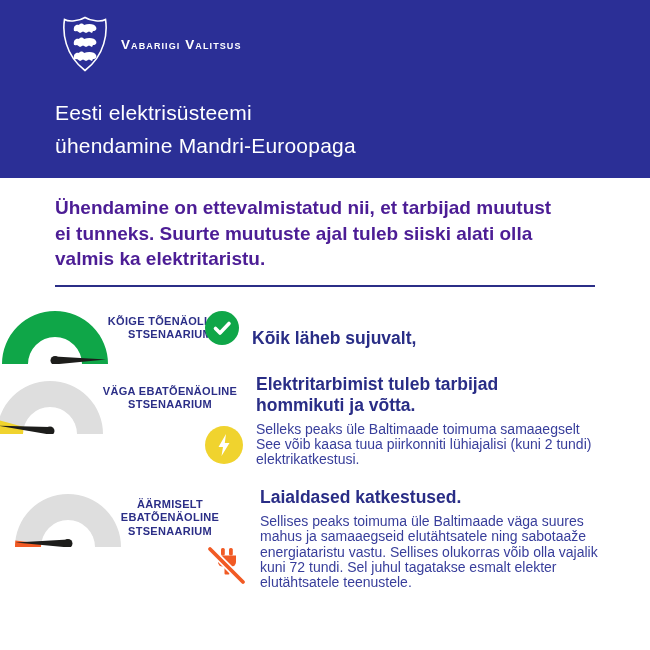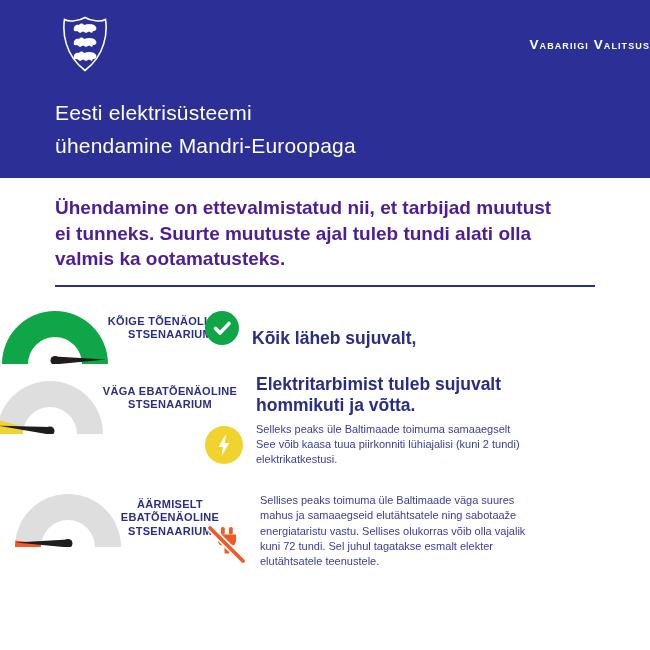--- a/index.html
+++ b/index.html
@@ -2,21 +2,21 @@
 <html><head>
 <meta charset="utf-8">
 <style>
   html,body{margin:0;padding:0;}
   .page{
     width:650px;height:650px;background:#ffffff;overflow:hidden;
     font-family:"Liberation Sans", sans-serif;position:relative;
   }
   
   .hdr{background:#2B2F96;height:178px;box-sizing:border-box;padding:16px 0 0 55px;}
-  .brand{display:flex;align-items:center;gap:13px;padding-left:7px;justify-content:space-between;}
+  .brand{display:flex;align-items:center;gap:13px;padding-left:7px;}
   .brand-text{
     color:#fff;font-variant:small-caps;font-weight:600;font-size:13.5px;
     letter-spacing:1.1px;
   }
   .title{margin:24px 0 0 0;color:#fff;font-weight:500;font-size:21px;line-height:33px;letter-spacing:.2px;}
   .title span{display:block;}
   
   .content{padding:0 55px;}
   .intro{margin-top:17px;color:#4c1d95;font-weight:700;font-size:19px;line-height:25.5px;}
   .intro span{display:block;white-space:nowrap;}
@@ -32,21 +32,21 @@
   .gauge-label{
     margin-top:4px;text-align:center;color:#2B2E87;font-weight:700;
     font-size:11px;line-height:13.5px;letter-spacing:.3px;
   }
   .gauge-label span{display:block;white-space:nowrap;}
   .desc-col{flex:1;display:flex;gap:13px;align-items:flex-end;}
   .icon-wrap{flex:0 0 auto;}
   .texts{padding-top:1px;}
   .heading{color:#292D86;font-weight:700;font-size:17.5px;line-height:21px;}
   .heading span{display:block;white-space:nowrap;}
-  .body{margin-top:6px;color:#383E9B;font-size:11px;line-height:15.4px;}
+  .body{margin-top:6px;color:#383E9B;font-size:14px;line-height:15.4px;}
   .body span{display:block;white-space:nowrap;}
 </style>
 </head>
 <body>
 
 <div class="page">
 
   <header class="hdr">
     <div class="brand">
       <svg width="46" height="56" viewBox="0 0 46 56">
@@ -62,22 +62,22 @@
     <h1 class="title">
       <span>Eesti elektrisüsteemi</span>
       <span>ühendamine Mandri-Euroopaga</span>
     </h1>
   </header>
 
   <div class="content">
 
     <div class="intro">
       <span>Ühendamine on ettevalmistatud nii, et tarbijad muutust</span>
-      <span>ei tunneks. Suurte muutuste ajal tuleb tundi alati olla</span>
-      <span>valmis ka ootamatusteks.</span>
+      <span>ei tunneks. Suurte muutuste ajal tuleb siiski alati olla</span>
+      <span>valmis ka elektritaristu.</span>
     </div>
     <hr class="rule">
 
     <div class="scenario s1">
       <div class="gauge-col">
         <div class="gauge-inner">
           <svg width="106" height="53" viewBox="0 0 106 53">
             <path d="M0,53 A53,53 0 0 1 106,53 L80,53 A27,27 0 0 0 26,53 Z" fill="#0FA648"></path>
             <polygon points="53,45.6 104,48.5 53,53.4" fill="#1D1D1B"></polygon>
             <circle cx="53" cy="49.5" r="4.5" fill="#1D1D1B"></circle>
@@ -120,21 +120,21 @@
       </div>
       <div class="desc-col">
         <div class="icon-wrap">
           <svg width="38" height="38" viewBox="0 0 38 38">
             <circle cx="19" cy="19" r="19" fill="#F0D32E"></circle>
             <polygon points="21,8 13.5,21 18,21 16.5,30 24.5,17 19.8,17" fill="#FFFFFF"></polygon>
           </svg>
         </div>
         <div class="texts">
           <div class="heading">
-            <span>Elektritarbimist tuleb sujuvalt</span>
+            <span>Elektritarbimist tuleb tarbijad</span>
             <span>hommikuti ja võtta.</span>
           </div>
           <div class="body">
             <span>Selleks peaks üle Baltimaade toimuma samaaegselt</span>
             <span>See võib kaasa tuua piirkonniti lühiajalisi (kuni 2 tundi)</span>
             <span>elektrikatkestusi.</span>
           </div>
         </div>
       </div>
     </div>
@@ -162,20 +162,23 @@
               <rect x="16" y="3" width="3.8" height="7.5" rx="1.6"></rect>
               <rect x="24" y="3" width="3.8" height="7.5" rx="1.6"></rect>
               <path d="M13,10.5 h18 v6.5 a4.5,4.5 0 0 1 -4.5,4.5 h-9 a4.5,4.5 0 0 1 -4.5,-4.5 Z"></path>
               <rect x="19.5" y="21" width="5" height="8.5" rx="1"></rect>
             </g>
             <line x1="5" y1="4" x2="38" y2="37" stroke="#FFFFFF" stroke-width="7" stroke-linecap="round"></line>
             <line x1="5" y1="4" x2="38" y2="37" stroke-width="3.8" stroke-linecap="round" stroke="#F15A24"></line>
           </svg>
         </div>
         <div class="texts">
+          <div class="heading">
+            <span>Laialdased katkestused.</span>
+          </div>
           <div class="body">
             <span>Sellises peaks toimuma üle Baltimaade väga suures</span>
             <span>mahus ja samaaegseid elutähtsatele ning sabotaaže</span>
             <span>energiataristu vastu. Sellises olukorras võib olla vajalik</span>
             <span>kuni 72 tundi. Sel juhul tagatakse esmalt elekter</span>
             <span>elutähtsatele teenustele.</span>
           </div>
         </div>
       </div>
     </div>

